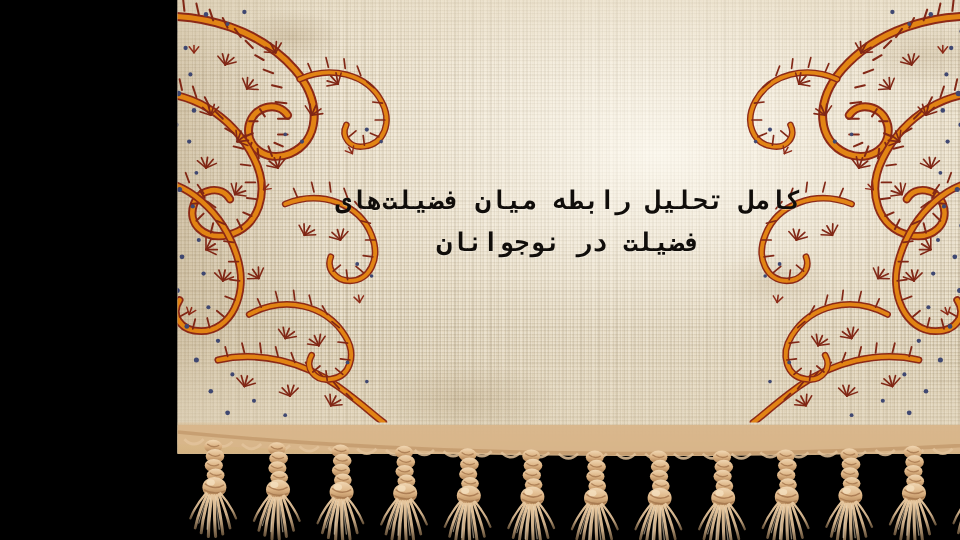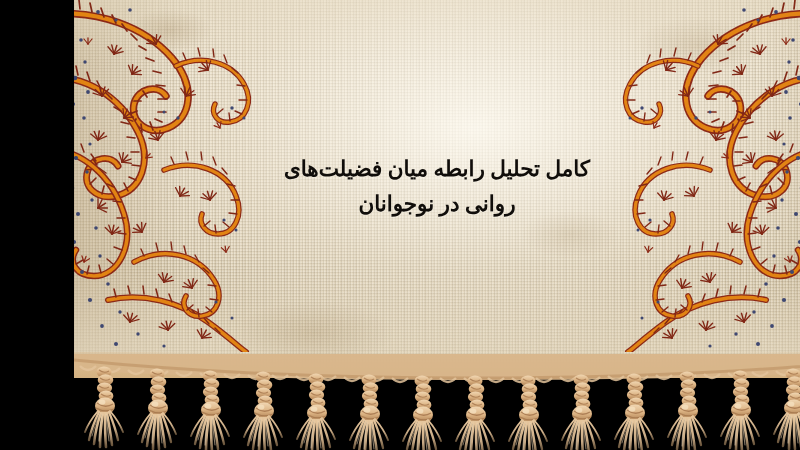--- a/index.html
+++ b/index.html
@@ -1,24 +1,24 @@
 <!DOCTYPE html>
 <html lang="fa" dir="rtl"><head>
 <meta charset="utf-8">
 <title>Persian Textile Title Card</title>
 <style>
   html,body{margin:0;padding:0;background:#000;}
   *{box-sizing:border-box;}
 
   .stage{
     position:relative;
-    width:726px;height:450px;
+    width:652px;height:450px;
     overflow:hidden;
     background:#000;
-    font-family:Liberation Serif, serif;
+    font-family:Liberation Mono, monospace;
   }
 
   
   .fabric{
     position:absolute;
     left:0;top:0;width:800px;height:378px;
     background-color:#e6dac3;
     background-image:
       
       radial-gradient(ellipse 520px 300px at 50% 34%, rgba(255,252,244,.85) 0%, rgba(246,238,222,.35) 48%, rgba(215,200,172,0) 78%),
@@ -520,21 +520,21 @@
             <circle cx="168" cy="230" r="1.5"></circle>
           <circle cx="148" cy="302" r="1.6"></circle>
             <circle cx="164" cy="318" r="1.5"></circle>
         </g>
       </g>
     </svg>
   </div>
 
   <div class="title-block">
     <div class="title-line">کامل تحلیل رابطه میان فضیلت‌های</div>
-    <div class="title-line">روانی در نوجوانان</div>
+    <div class="title-line">فضیلت در نوجوانان</div>
   </div>
 
   <div class="fringe">
     <svg viewBox="0 0 800 96" xmlns="http://www.w3.org/2000/svg" aria-hidden="true" preserveAspectRatio="none">
       <defs>
         <linearGradient id="cordG" x1="0" y1="0" x2="1" y2="0">
           <stop offset="0%" stop-color="#b98656"></stop>
           <stop offset="35%" stop-color="#eccfa8"></stop>
           <stop offset="70%" stop-color="#d6ab7c"></stop>
           <stop offset="100%" stop-color="#a8764a"></stop>

